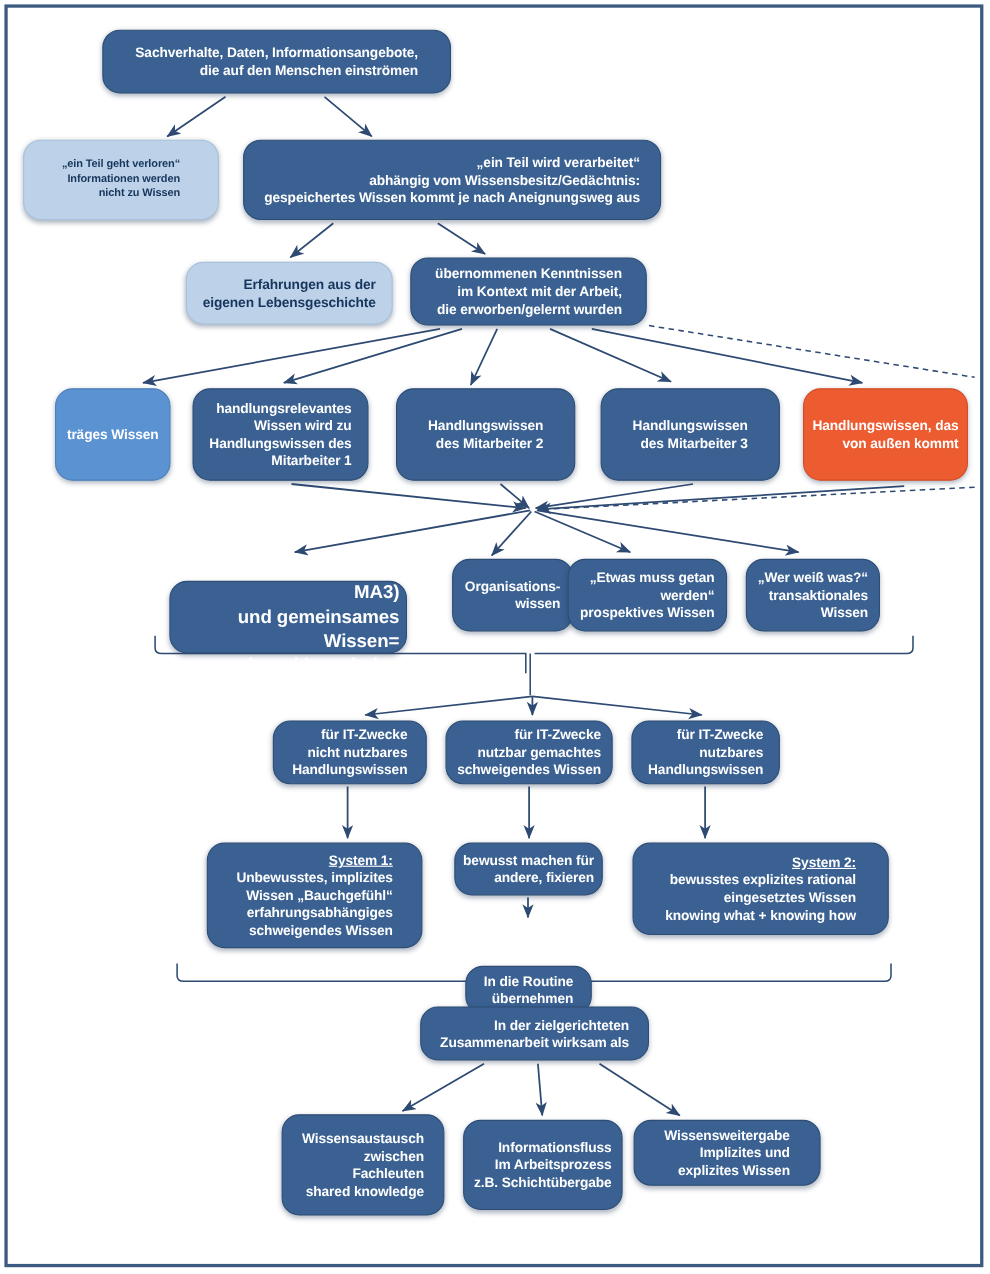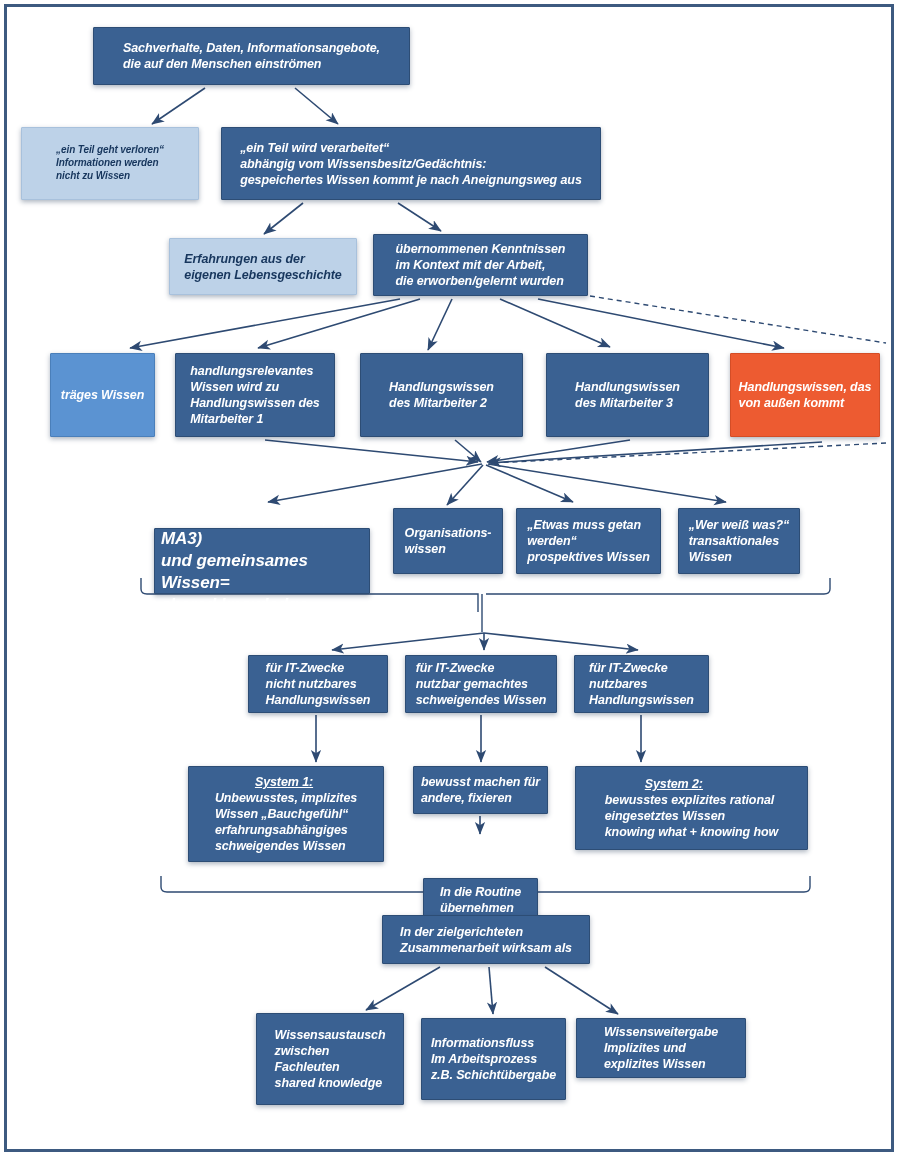--- a/index.html
+++ b/index.html
@@ -31,33 +31,32 @@
     position: absolute;
     left: 0;
     top: 0;
     width: 900px;
     height: 1158px;
     pointer-events: none;
   }
   .node {
     position: absolute;
     box-sizing: border-box;
-    border-radius: 1px;
+    border-radius: 16px;
     display: flex;
     align-items: center;
     justify-content: center;
-    text-align: left;
+    text-align: right;
     color: #ffffff;
     font-weight: bold;
     line-height: 1.28;
     letter-spacing: -0.1px;
     padding: 4px 6px;
     box-shadow: 0 2px 5px rgba(40,60,90,0.38);
     white-space: pre-line;
-    font-style: italic;
   }
   .node.dark {
     background: #3a6192;
     border: 1px solid #2d4d75;
   }
   .node.light {
     background: #bdd2e8;
     border: 1px solid #a8c1dc;
     color: #17365d;
   }
@@ -161,21 +160,21 @@
 Mitarbeiter 1</div>
       <div class="node dark" style="left: 360px; top: 353px; width: 163px; height: 84px; font-size: 12.5px;">Handlungswissen
 des Mitarbeiter 2</div>
       <div class="node dark" style="left: 546px; top: 353px; width: 163px; height: 84px; font-size: 12.5px;">Handlungswissen
 des Mitarbeiter 3</div>
       <div class="node orange" style="left: 730px; top: 353px; width: 150px; height: 84px; font-size: 12.5px;">Handlungswissen, das
 von außen kommt</div>
       <div class="node dark" style="left: 154px; top: 528px; width: 216px; height: 66px; font-size: 17px;">Geteiltes (MA1, MA2, MA3)
 und gemeinsames Wissen=
 shared knowledge</div>
-      <div class="node dark" style="left: 393px; top: 508px; width: 110px; height: 66px; font-size: 12.5px;">Organisations-
+      <div class="node dark" style="left: 411px; top: 508px; width: 110px; height: 66px; font-size: 12.5px;">Organisations-
 wissen</div>
       <div class="node dark" style="left: 516px; top: 508px; width: 145px; height: 66px; font-size: 12.5px;">„Etwas muss getan
 werden“
 prospektives Wissen</div>
       <div class="node dark" style="left: 678px; top: 508px; width: 122px; height: 66px; font-size: 12.5px;">„Wer weiß was?“
 transaktionales
 Wissen</div>
       <div class="node dark" style="left: 248px; top: 655px; width: 140px; height: 58px; font-size: 12.5px;">für IT-Zwecke
 nicht nutzbares
 Handlungswissen</div>

